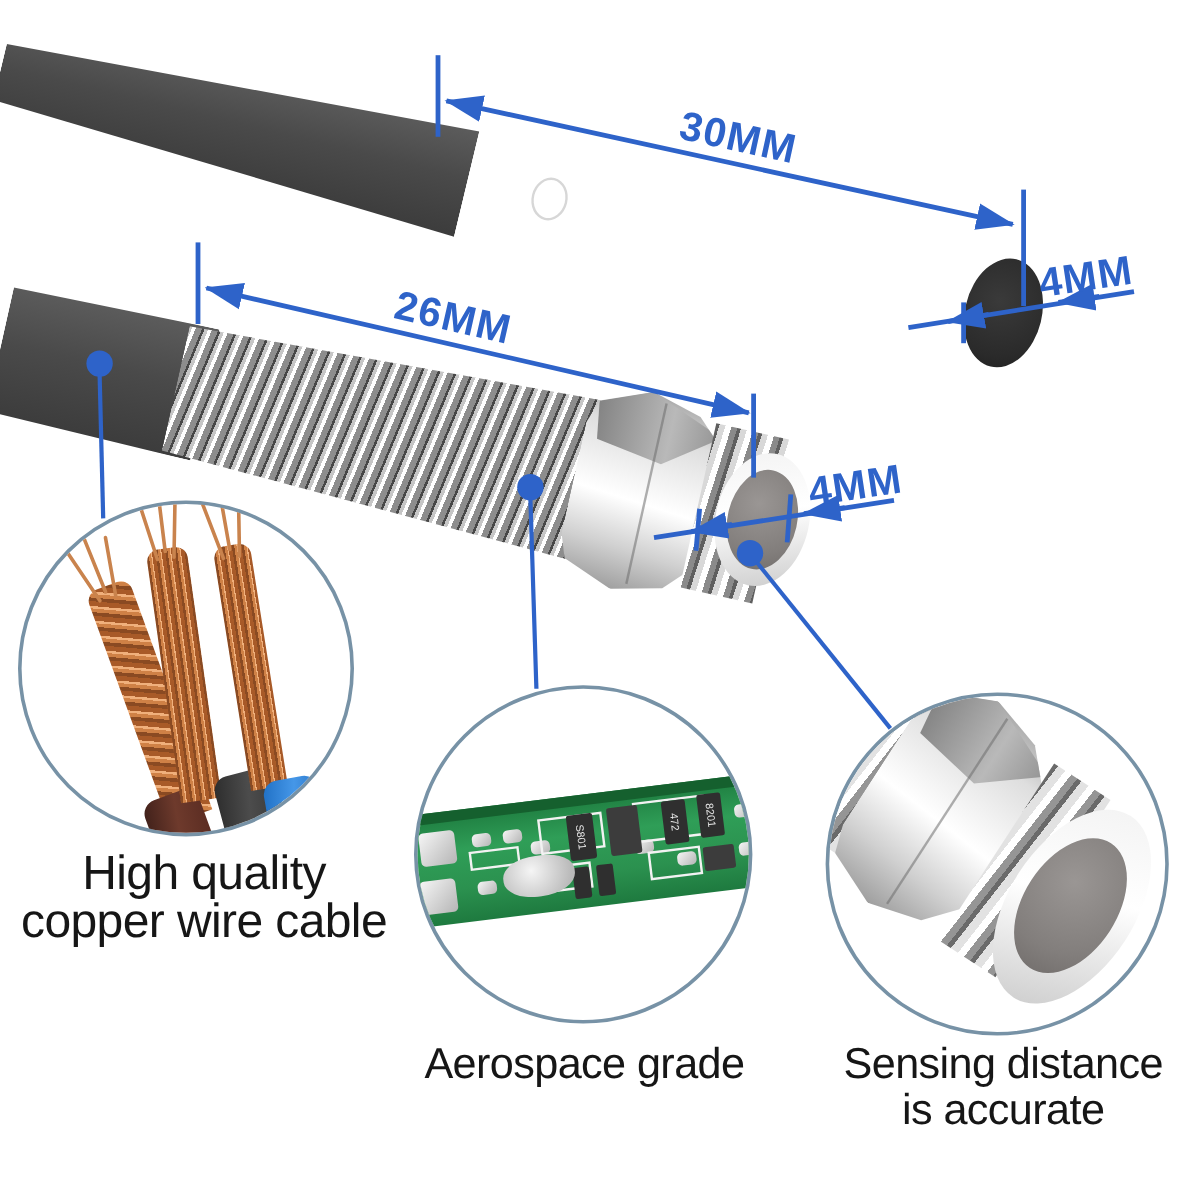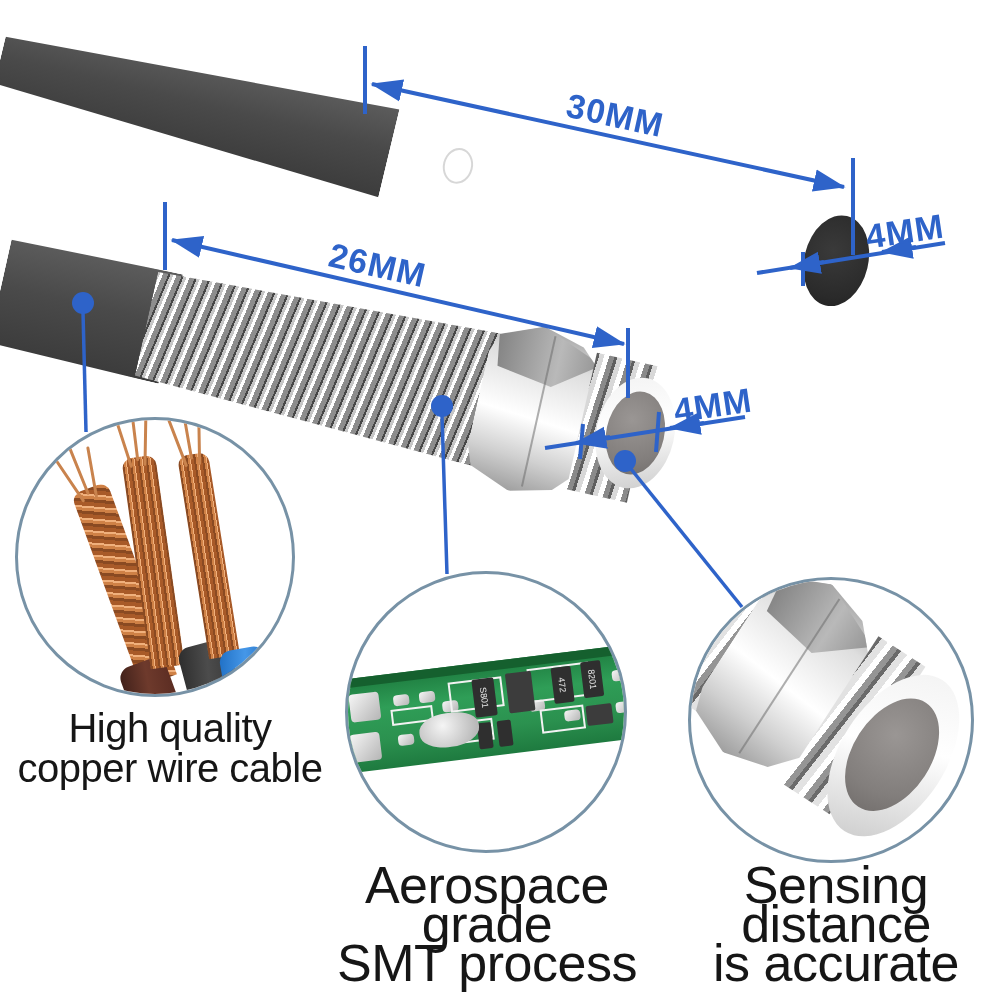--- a/index.html
+++ b/index.html
@@ -48,21 +48,21 @@
   #lbl-26{left:295px;top:246px;width:165px;transform:rotate(12.8deg);}
   #lbl-4t{left:845px;top:212px;width:120px;transform:rotate(-8.5deg);}
   #lbl-4b{left:653px;top:386px;width:120px;transform:rotate(-8.5deg);}
 
   
   .callout{border:3px solid #7792A6;border-radius:50%;background:#fff;overflow:hidden;}
   #co-copper{left:15px;top:417px;width:280px;height:280px;}
   #co-pcb{left:345px;top:571px;width:282px;height:282px;}
   #co-sense{left:688px;top:577px;width:286px;height:286px;}
 
-  .caption{color:#161616;text-align:center;font-size:52px;line-height:39px;font-weight:400;letter-spacing:-0.5px;}
+  .caption{color:#161616;text-align:center;font-size:36px;line-height:39px;font-weight:400;letter-spacing:-0.5px;}
   #cap-copper{left:-10px;top:708px;width:360px;font-size:40px;line-height:40px;}
   #cap-pcb{left:317px;top:866px;width:340px;}
   #cap-sense{left:666px;top:866px;width:340px;}
 
   
   .strands{background:repeating-linear-gradient(90deg,#8a4a22 0 2px,#cf8146 2px 4px,#f0b07c 4px 5px,#a85a28 5px 8px);
            border-radius:10px 10px 0 0;}
   .twist{background:repeating-linear-gradient(25deg,#8a4a22 0 3px,#cf8146 3px 6px,#f0b07c 6px 8px,#a85a28 8px 12px);}
   .sleeve{border-radius:12px;}
   .strand{width:3px;height:52px;background:#c9834d;border-radius:2px;}
@@ -220,20 +220,19 @@
       <div class="cap-face" style="left:197px;top:48px;width:78px;height:124px;"></div>
     </div>
   </div>
 
   <div class="caption" id="cap-copper">
     <div style="position:static">High quality</div>
     <div style="position:static">copper wire cable</div>
   </div>
   <div class="caption" id="cap-pcb">
     <div style="position:static">Aerospace grade</div>
-    <div style="position:static">SMT process</div>
   </div>
   <div class="caption" id="cap-sense">
     <div style="position:static">Sensing distance</div>
     <div style="position:static">is accurate</div>
   </div>
 
 </div>
 
 </body></html>

